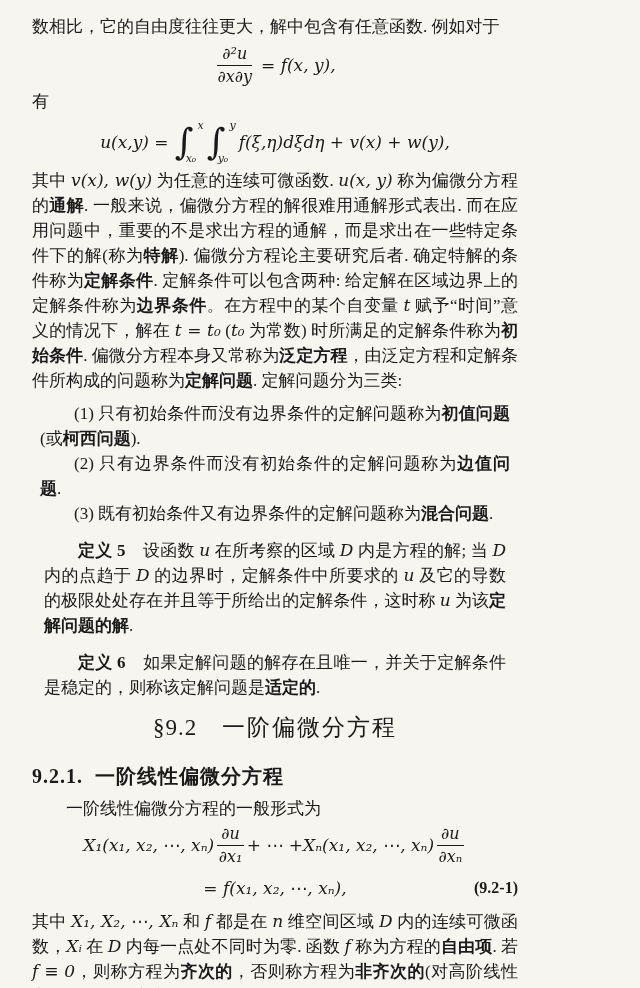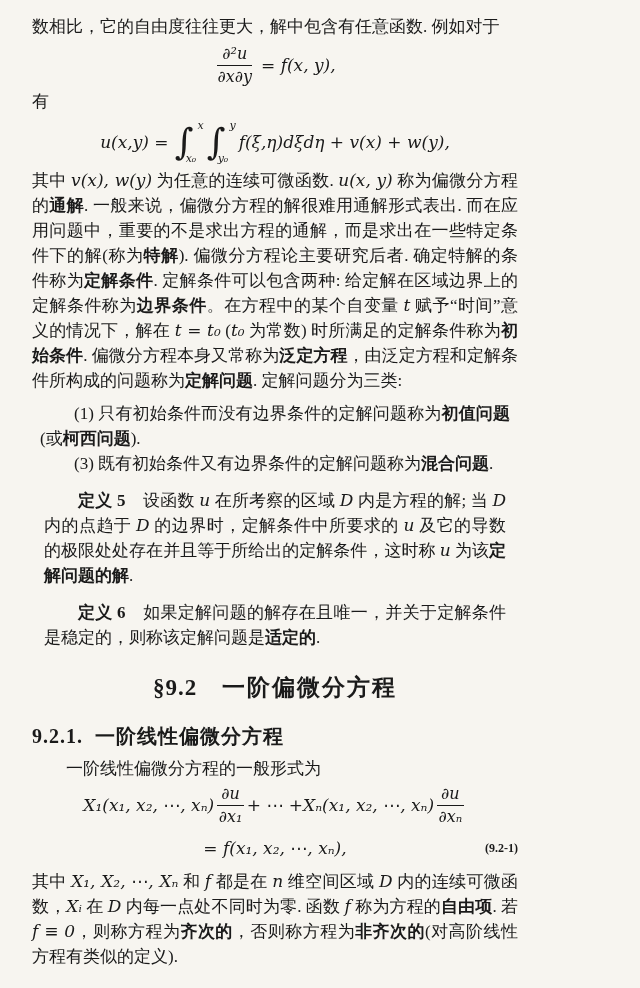--- a/index.html
+++ b/index.html
@@ -33,33 +33,33 @@
   .int-glyph{font-size:36px;line-height:44px;font-style:normal;display:block;text-align:left;}
   .int-sup{position:absolute;top:-1px;right:-3px;font-size:11px;}
   .int-sub{position:absolute;bottom:-1px;left:11px;font-size:11px;}
 
   .have-line{font-size:17px;line-height:25px;margin:2px 0 4px;}
 
   .list-block{margin:8px;}
   .def-para{margin:12px;}
 
   .section-heading{
-    font-size:23px;font-weight:bold;text-align:center;
-    margin:22px 0 0;letter-spacing:1px;
+    font-size:23px;font-weight:normal;text-align:center;
+    margin:12px 0 0;letter-spacing:1px;
   }
   .section-heading .sec-title{margin-left:18px;letter-spacing:2px;}
   .subsection-heading{
     font-size:20px;font-weight:bold;margin:20px 0 6px;letter-spacing:1px;
   }
   .subsection-heading .sub-title{margin-left:6px;}
 
   .formula-block{margin:4px 0 6px;font-size:17px;}
   .formula-line{display:flex;align-items:center;justify-content:center;gap:0;min-height:40px;}
   .formula-line.second{position:relative;min-height:30px;margin-top:8px;}
-  .eq-number{position:absolute;right:0;top:50%;transform:translateY(-50%);font-weight:bold;font-style:normal;font-size:12px;}
+  .eq-number{position:absolute;right:0;top:50%;transform:translateY(-50%);font-weight:bold;font-style:normal;font-size:16px;}
 
   .page-number{font-size:15px;letter-spacing:3px;margin-top:14px;font-weight:bold;}
 </style>
 </head>
 <body>
 
 <div class="page">
 
   <p class="body-text">数相比，它的自由度往往更大，解中包含有任意函数. 例如对于</p>
 
@@ -85,20 +85,21 @@
       <span class="int-sup">y</span>
       <span class="int-sub">y₀</span>
     </span>
     <span class="math">f(ξ,η)dξdη + v(x) + w(y),</span>
   </div>
 
   <p class="body-text"><span>其中 </span><span class="it">v(x), w(y)</span><span> 为任意的连续可微函数. </span><span class="it">u(x, y)</span><span> 称为偏微分方程的</span><span class="bold">通解</span><span>. 一般来说，偏微分方程的解很难用通解形式表出. 而在应用问题中，重要的不是求出方程的通解，而是求出在一些特定条件下的解(称为</span><span class="bold">特解</span><span>). 偏微分方程论主要研究后者. 确定特解的条件称为</span><span class="bold">定解条件</span><span>. 定解条件可以包含两种: 给定解在区域边界上的定解条件称为</span><span class="bold">边界条件</span><span>。在方程中的某个自变量 </span><span class="it">t</span><span> 赋予“时间”意义的情况下，解在 </span><span class="it">t = t₀</span><span> (</span><span class="it">t₀</span><span> 为常数) 时所满足的定解条件称为</span><span class="bold">初始条件</span><span>. 偏微分方程本身又常称为</span><span class="bold">泛定方程</span><span>，由泛定方程和定解条件所构成的问题称为</span><span class="bold">定解问题</span><span>. 定解问题分为三类:</span></p>
 
   <div class="list-block">
     <p class="body-text indent"><span>(1) 只有初始条件而没有边界条件的定解问题称为</span><span class="bold">初值问题</span><span>(或</span><span class="bold">柯西问题</span><span>).</span></p>
+    <p class="body-text indent"><span>(2) 只有边界条件而没有初始条件的定解问题称为</span><span class="bold">边值问题</span><span>.</span></p>
     <p class="body-text indent"><span>(3) 既有初始条件又有边界条件的定解问题称为</span><span class="bold">混合问题</span><span>.</span></p>
   </div>
 
   <p class="body-text indent def-para"><span class="bold">定义 5</span><span>　设函数 </span><span class="it">u</span><span> 在所考察的区域 </span><span class="it">D</span><span> 内是方程的解; 当 </span><span class="it">D</span><span> 内的点趋于 </span><span class="it">D</span><span> 的边界时，定解条件中所要求的 </span><span class="it">u</span><span> 及它的导数的极限处处存在并且等于所给出的定解条件，这时称 </span><span class="it">u</span><span> 为该</span><span class="bold">定解问题的解</span><span>.</span></p>
 
 
   <p class="body-text indent def-para"><span class="bold">定义 6</span><span>　如果定解问题的解存在且唯一，并关于定解条件是稳定的，则称该定解问题是</span><span class="bold">适定的</span><span>.</span></p>
 
   <h2 class="section-heading">
     <span class="sec-num">§9.2</span>

